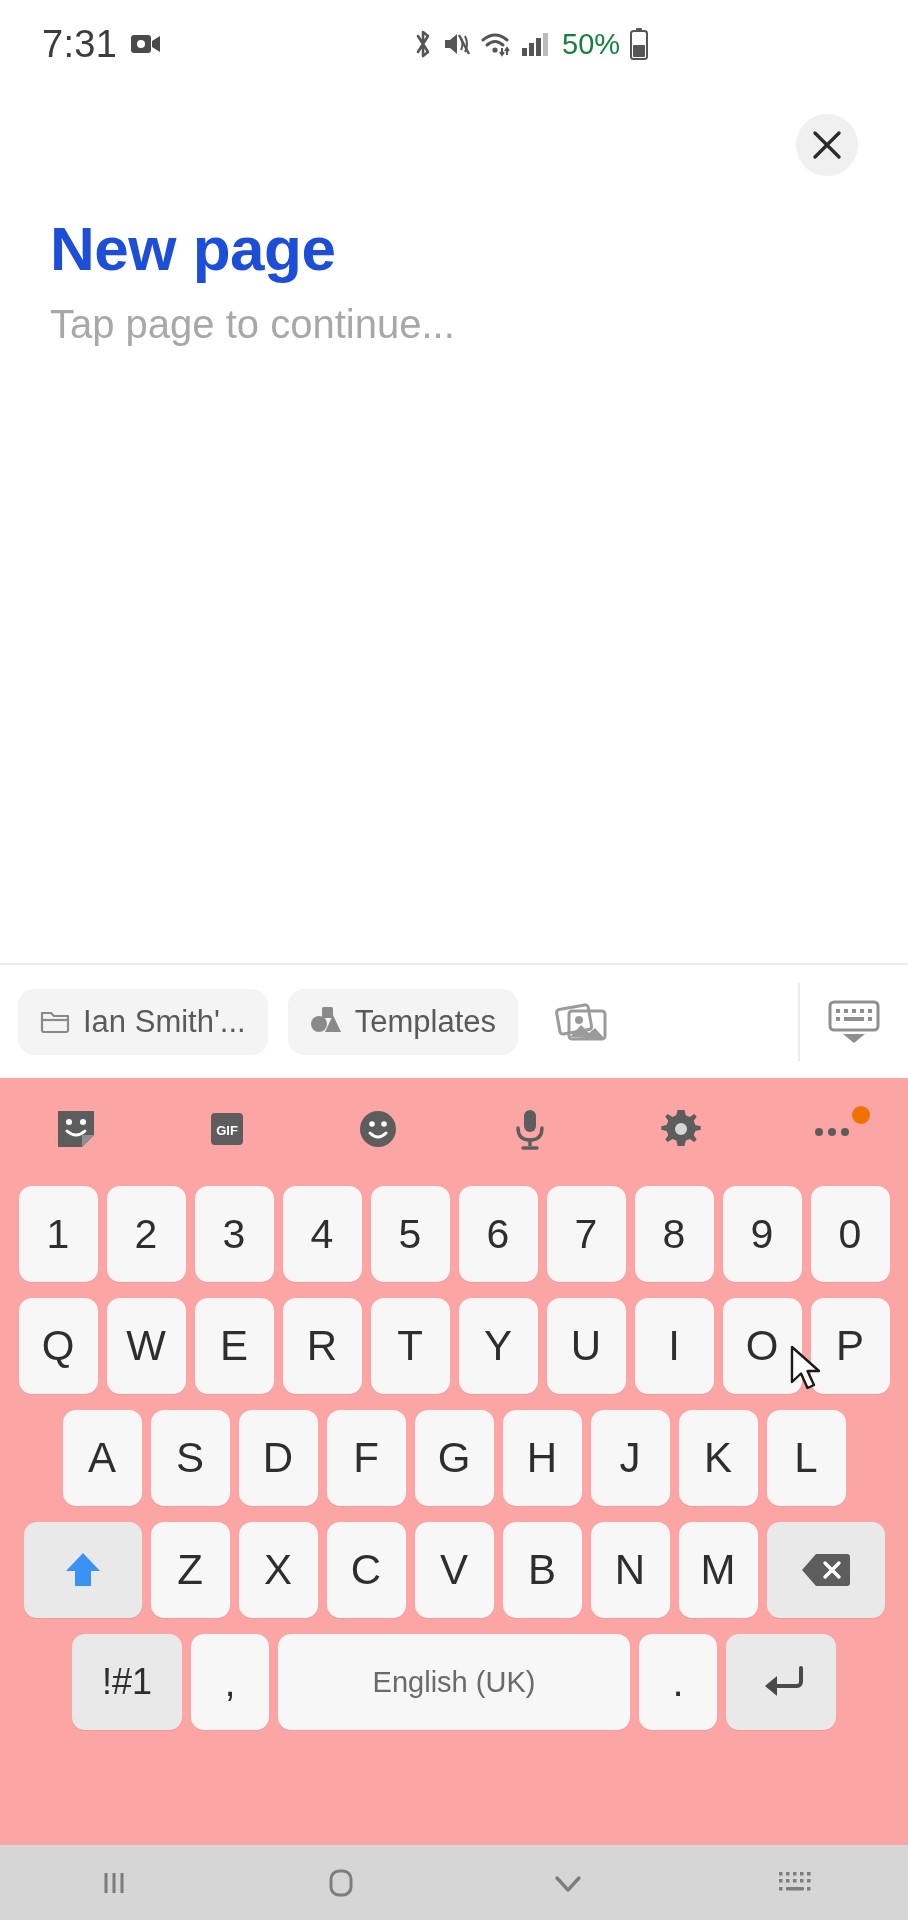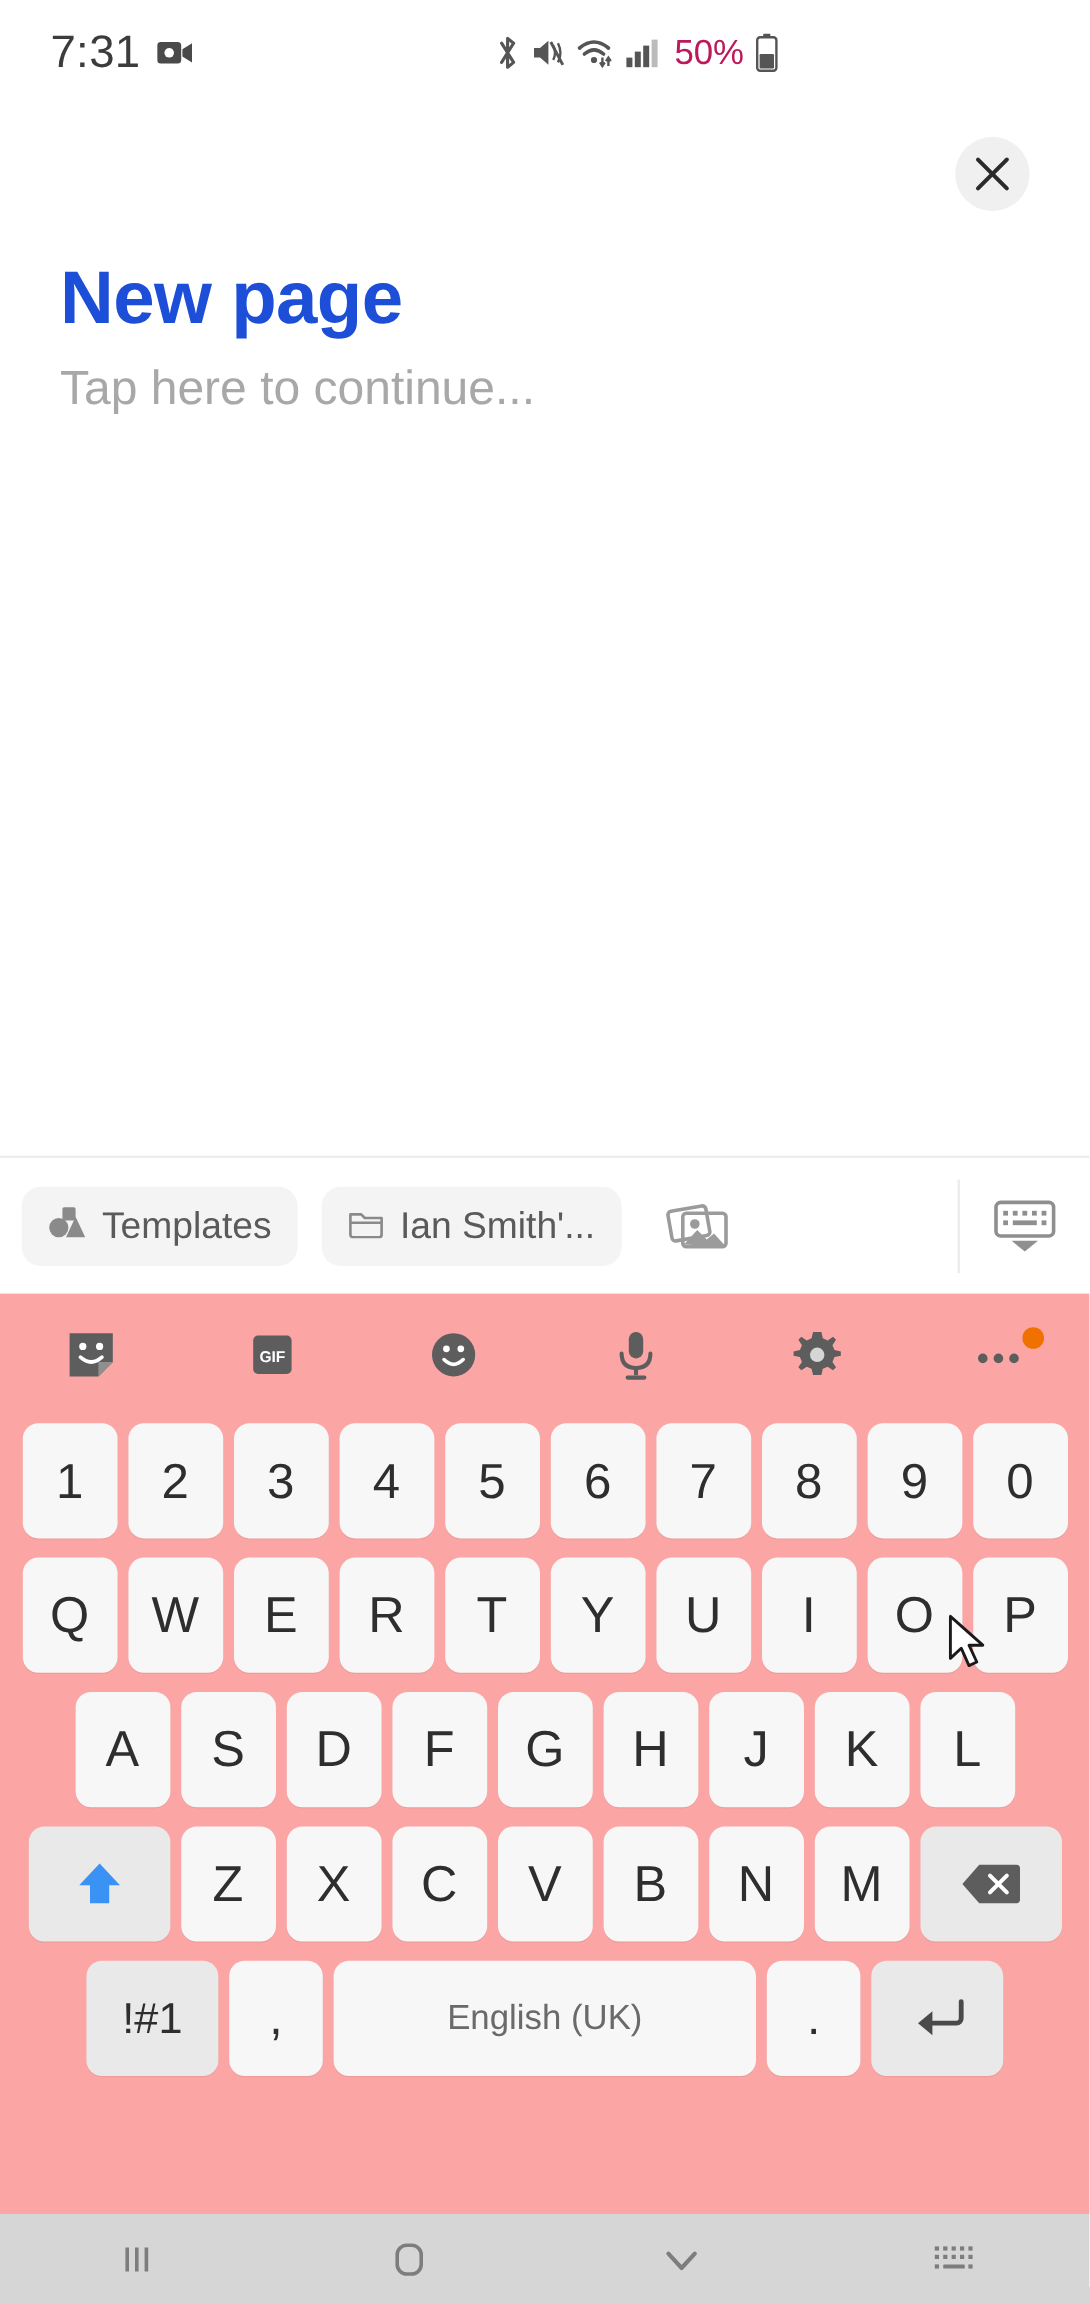--- a/index.html
+++ b/index.html
@@ -16,21 +16,21 @@
     position:absolute; top:0; left:0; width:908px; height:88px;
     display:flex; align-items:center; background:#fff;
   }
   .status-left { display:flex; align-items:center; gap:14px; margin-left:42px; }
   .status-time { font-size:38px; color:#3c3c3c; letter-spacing:.3px; }
   .status-right {
     position:absolute; left:50%; top:0; height:88px;
     display:flex; align-items:center; gap:9px;
     transform:translateX(-42px);
   }
-  .status-batt-text { font-size:29px; color:#be185d; margin-left:4px; }
+  .status-batt-text { font-size:29px; color:#15803d; margin-left:4px; }
   .si { display:block; }
 
   
   .page-area { position:absolute; top:88px; left:0; width:908px; height:875px; background:#fff; }
   .close-btn {
     position:absolute; top:26px; right:50px;
     width:62px; height:62px; border-radius:50%;
     background:#f0f0f0;
     display:flex; align-items:center; justify-content:center;
   }
@@ -180,43 +180,43 @@
   </div>
 
   <div class="page-area">
     <div class="close-btn">
       <svg width="34" height="34" viewBox="0 0 34 34">
         <line x1="5" y1="5" x2="29" y2="29" stroke="#2b2b2b" stroke-width="3.4" stroke-linecap="round"></line>
         <line x1="29" y1="5" x2="5" y2="29" stroke="#2b2b2b" stroke-width="3.4" stroke-linecap="round"></line>
       </svg>
     </div>
     <div class="page-title">New page</div>
-    <div class="page-sub">Tap here to continue...</div>
+    <div class="page-sub">Tap page to continue...</div>
   </div>
 
   <div class="divider-top"></div>
   <div class="toolbar">
+    <div class="chip">
+      <span>
+        <svg width="30" height="26" viewBox="0 0 30 26">
+          <path d="M2 6 h9 l3 3 h14 v14 a2 2 0 0 1 -2 2 h-22 a2 2 0 0 1 -2 -2 Z" fill="none" stroke="#8a8a8a" stroke-width="2.2" stroke-linejoin="round"></path>
+          <line x1="2" y1="13" x2="28" y2="13" stroke="#8a8a8a" stroke-width="2.2"></line>
+        </svg>
+      </span>
+      <span class="chip-label">Ian Smith'...</span>
+    </div>
     <div class="chip">
       <span>
         <svg width="32" height="28" viewBox="0 0 32 28">
           <rect x="12" y="1" width="11" height="11" rx="1.5" fill="#8a8a8a"></rect>
           <circle cx="9" cy="18" r="8" fill="#8a8a8a"></circle>
           <path d="M23 9 L31 26 L15 26 Z" fill="#8a8a8a"></path>
         </svg>
       </span>
       <span class="chip-label">Templates</span>
-    </div>
-    <div class="chip">
-      <span>
-        <svg width="30" height="26" viewBox="0 0 30 26">
-          <path d="M2 6 h9 l3 3 h14 v14 a2 2 0 0 1 -2 2 h-22 a2 2 0 0 1 -2 -2 Z" fill="none" stroke="#8a8a8a" stroke-width="2.2" stroke-linejoin="round"></path>
-          <line x1="2" y1="13" x2="28" y2="13" stroke="#8a8a8a" stroke-width="2.2"></line>
-        </svg>
-      </span>
-      <span class="chip-label">Ian Smith'...</span>
     </div>
     <div class="tool-icon-btn">
       <svg width="58" height="50" viewBox="0 0 58 50">
         <rect x="3" y="10" width="32" height="25" rx="3" fill="none" stroke="#9b9b9b" stroke-width="3" transform="rotate(-10 19 22)"></rect>
         <rect x="14" y="14" width="36" height="28" rx="3" fill="none" stroke="#9b9b9b" stroke-width="3"></rect>
         <circle cx="24" cy="23" r="4" fill="#9b9b9b"></circle>
         <path d="M15 40 l11 -12 l8 8 l6 -5 l10 11 Z" fill="#9b9b9b"></path>
       </svg>
     </div>
     <div class="toolbar-sep"></div>

